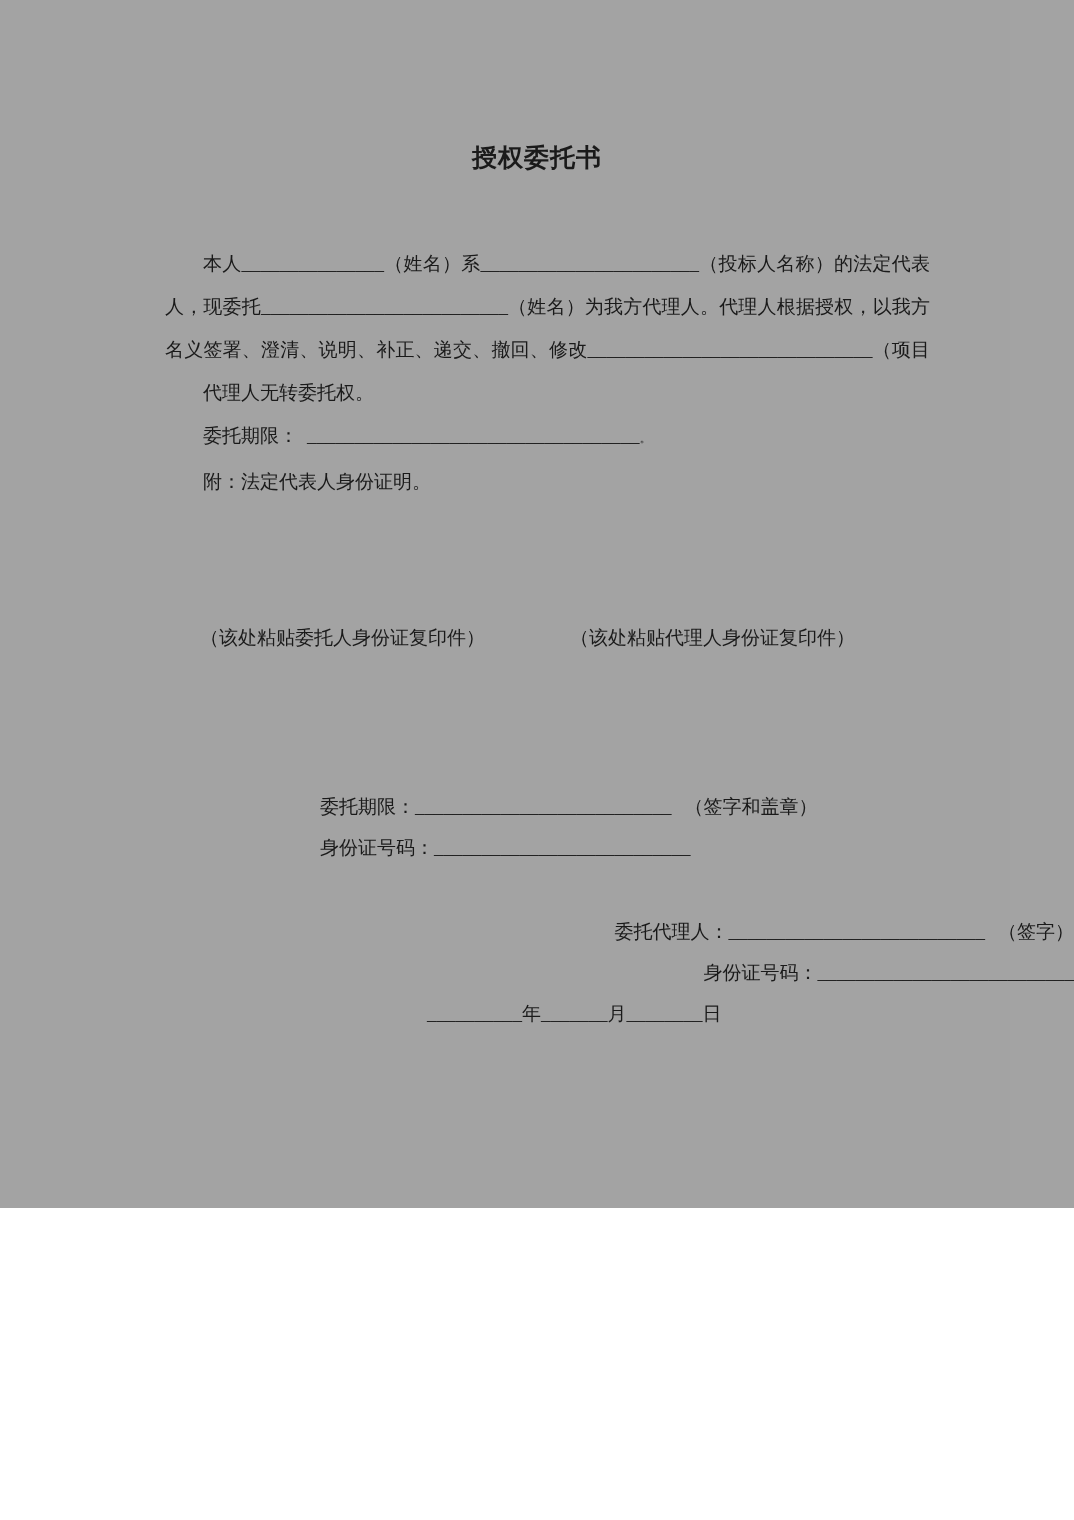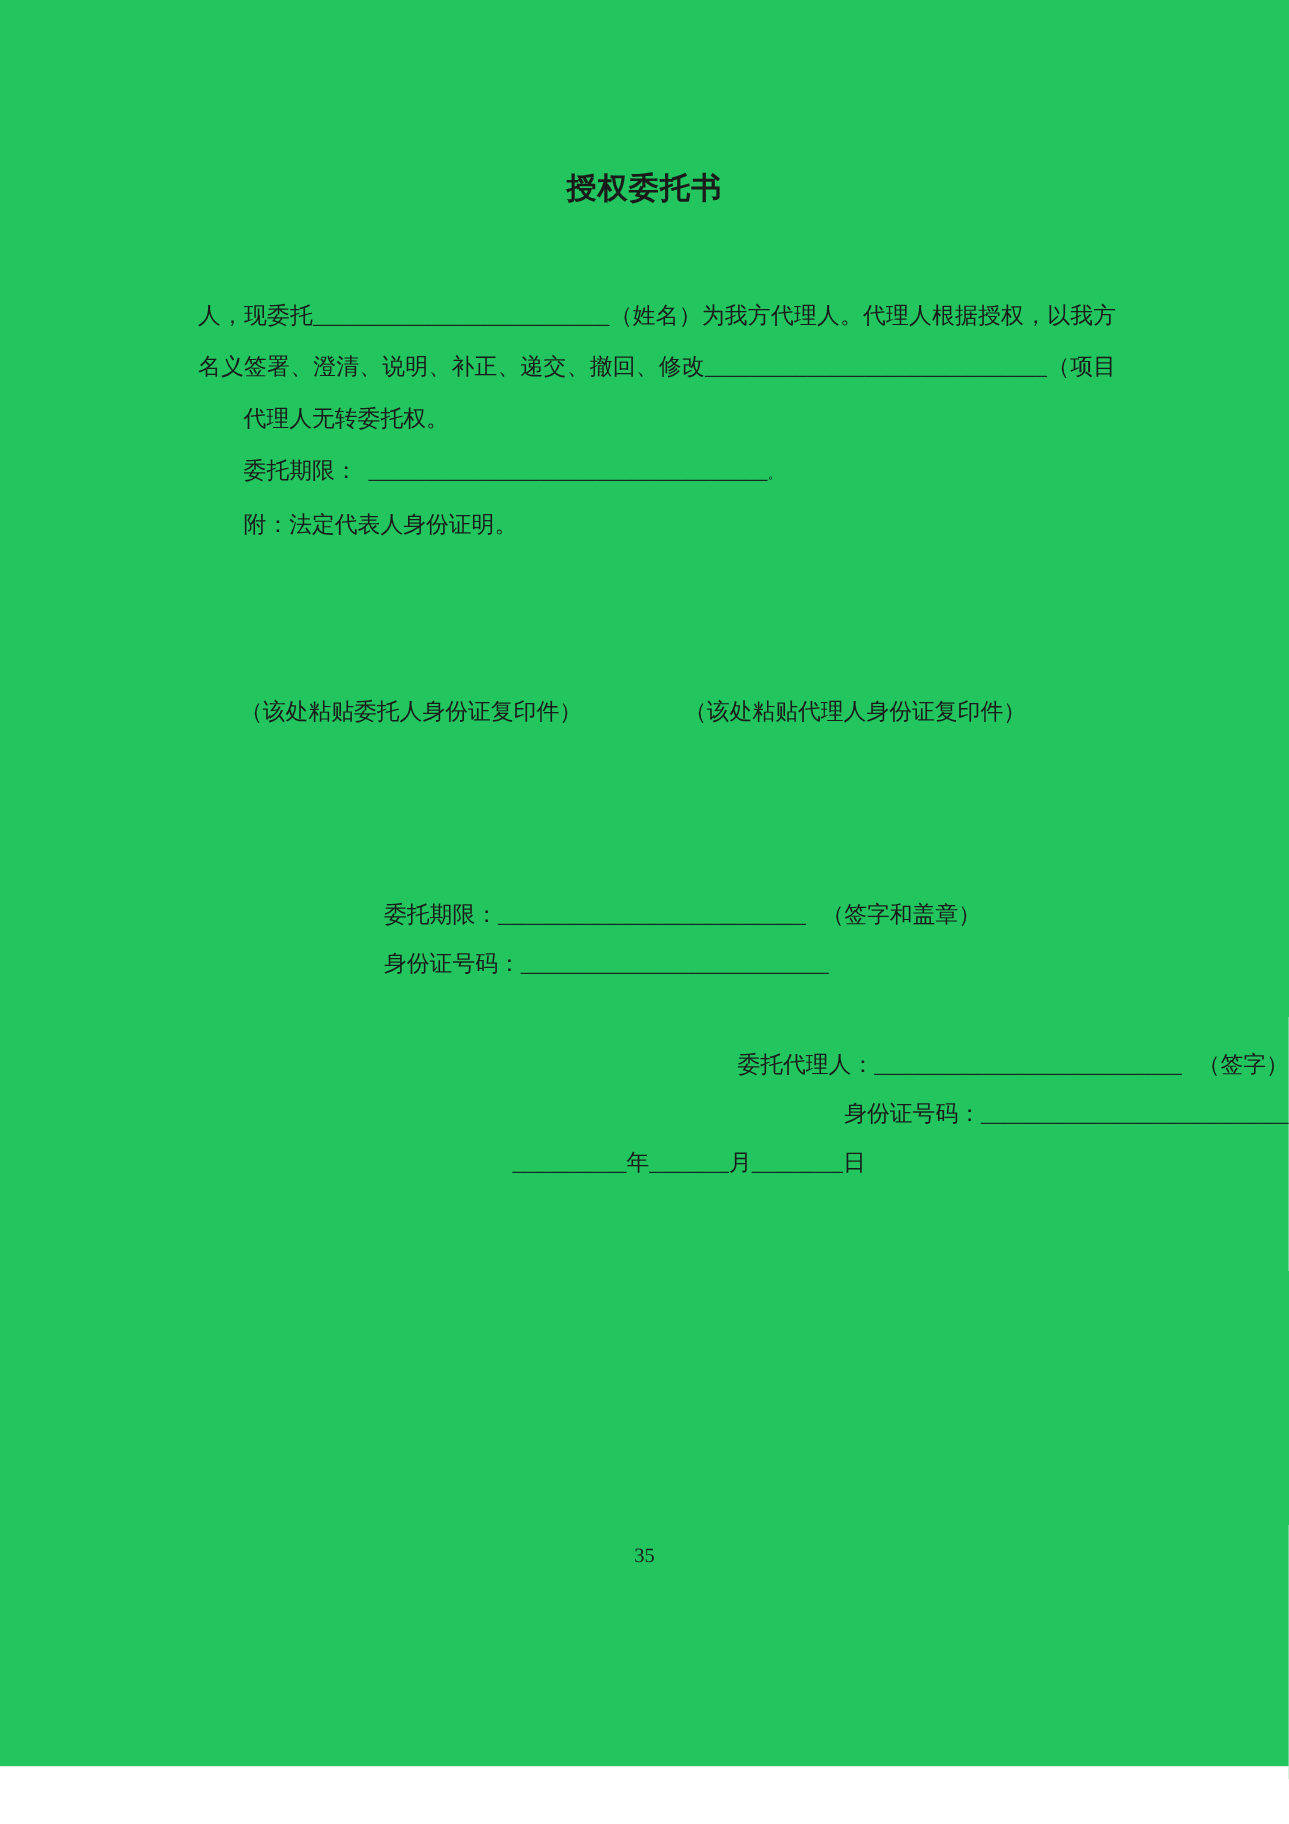--- a/index.html
+++ b/index.html
@@ -3,23 +3,23 @@
 <meta charset="utf-8">
 <style>
   html, body {
     margin: 0;
     padding: 0;
     background: #ffffff;
   }
   .page {
     position: relative;
     width: 1074px;
-    height: 1472px;
+    height: 1208px;
     margin: 0 auto;
-    background: #22c55e;
+    background: #a3a3a3;
     color: #1a1a1a;
     font-family: "Liberation Serif", "DejaVu Serif", serif;
     font-size: 19px;
     overflow: hidden;
   }
   .doc-title {
     margin-top: 140px;
     text-align: center;
     font-size: 25px;
     font-weight: 700;
@@ -85,20 +85,21 @@
   }
 </style>
 </head>
 <body>
 
 <div class="page">
 
   <div class="doc-title">授权委托书</div>
 
   <div class="para">
+    <div class="para-line justify indent">本人_______________（姓名）系_______________________（投标人名称）的法定代表</div>
     <div class="para-line justify">人，现委托__________________________（姓名）为我方代理人。代理人根据授权，以我方</div>
     <div class="para-line justify">名义签署、澄清、说明、补正、递交、撤回、修改______________________________（项目</div>
     <div class="para-line indent">代理人无转委托权。</div>
     <div class="para-line indent">
       <span>委托期限：</span><span class="blank gap-left">___________________________________</span><span class="small-period">。</span>
     </div>
     <div class="para-line indent">附：法定代表人身份证明。</div>
   </div>
 
   <div class="paste-row">

